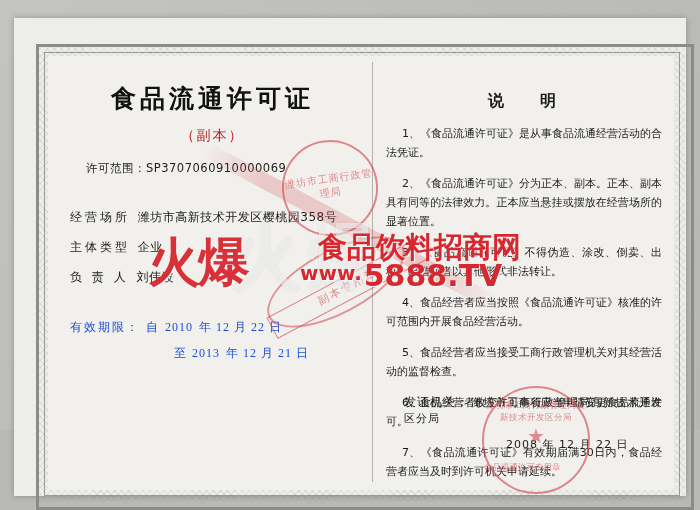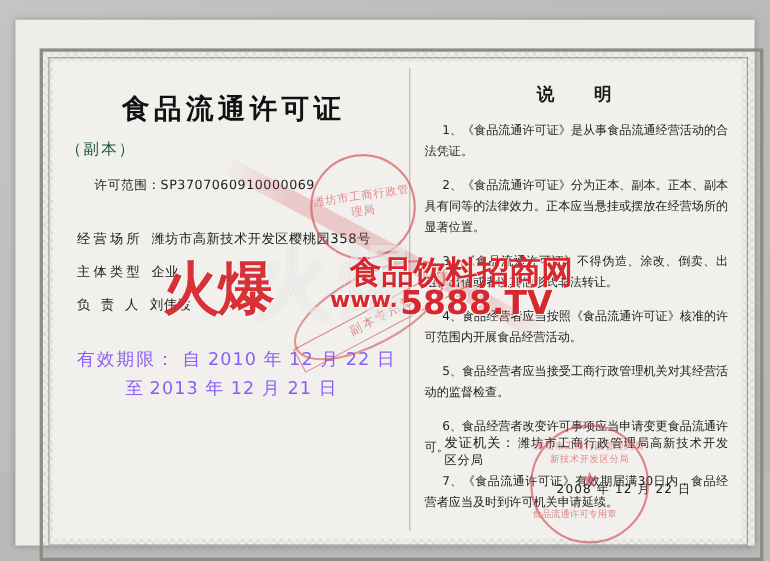--- a/index.html
+++ b/index.html
@@ -76,23 +76,24 @@
     font-size: 25px;
     font-weight: bold;
     letter-spacing: 4px;
     text-align: center;
     margin-top: 18px;
     color: #111;
   }
   .subtitle {
     font-family: Liberation Mono, monospace;
     font-size: 14px;
+    text-align: center;
     margin-top: 12px;
     letter-spacing: 2px;
-    color: #14532d;
+    color: #b91c1c;
   }
   .permitno {
     font-size: 11.5px;
     margin-top: 16px;
     margin-left: 26px;
     letter-spacing: 0.5px;
     color: #1d1d1d;
   }
   .fields {
     margin-top: 26px;
@@ -109,42 +110,43 @@
     letter-spacing: 3px;
   }
   .fval {
     display: inline-block;
     margin-left: 4px;
     letter-spacing: 0.5px;
   }
   .valid {
     margin-top: 22px;
     margin-left: 10px;
-    font-size: 16px;
+    font-size: 12px;
     line-height: 26px;
-    color: #8b5cf6;
+    color: #1d4ed8;
+    font-family: Liberation Serif, serif;
   }
   .valid .vl { letter-spacing: 2px; }
   .valid .vr { margin-left: 6px; letter-spacing: 1px; }
-  .valid .indent { margin-left: 44px; }
+  .valid .indent { margin-left: 104px; }
 
   
   .right {
     position: absolute;
     left: 372px; top: 46px;
     width: 282px; height: 416px;
     color: #191919;
   }
   .rtitle {
     font-family: Liberation Sans, sans-serif;
     font-size: 16px;
     font-weight: bold;
     letter-spacing: 10px;
     text-align: center;
-    margin-top: 12px;
+    margin-top: 27px;
   }
   .clause {
     font-size: 11px;
     line-height: 19px;
     margin-top: 12px;
     text-align: justify;
     text-indent: 16px;
     padding-right: 6px;
     color: #1c1c1c;
   }

